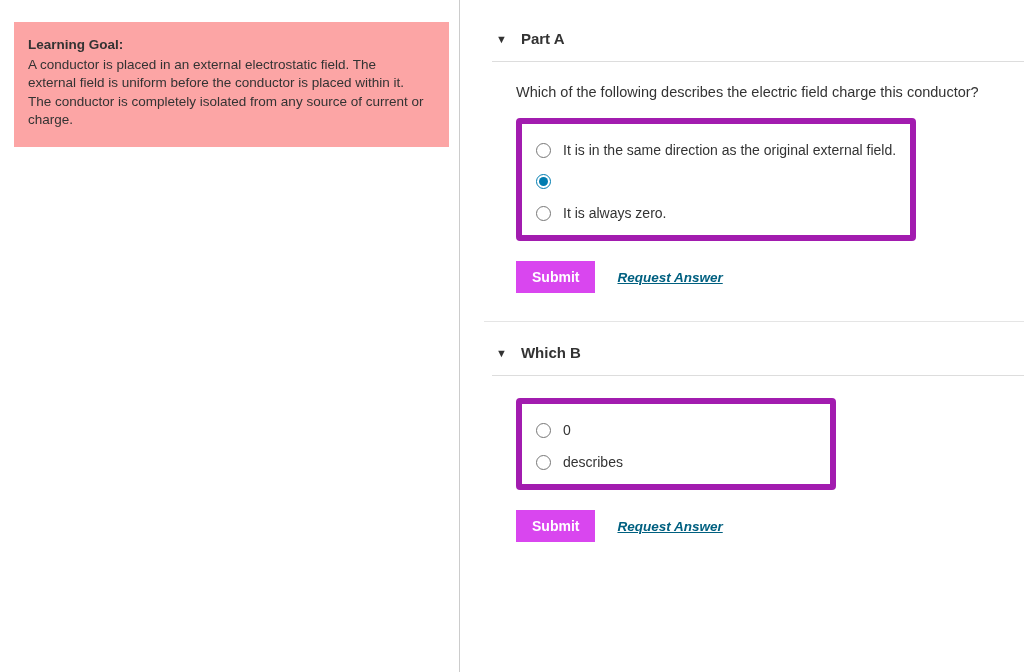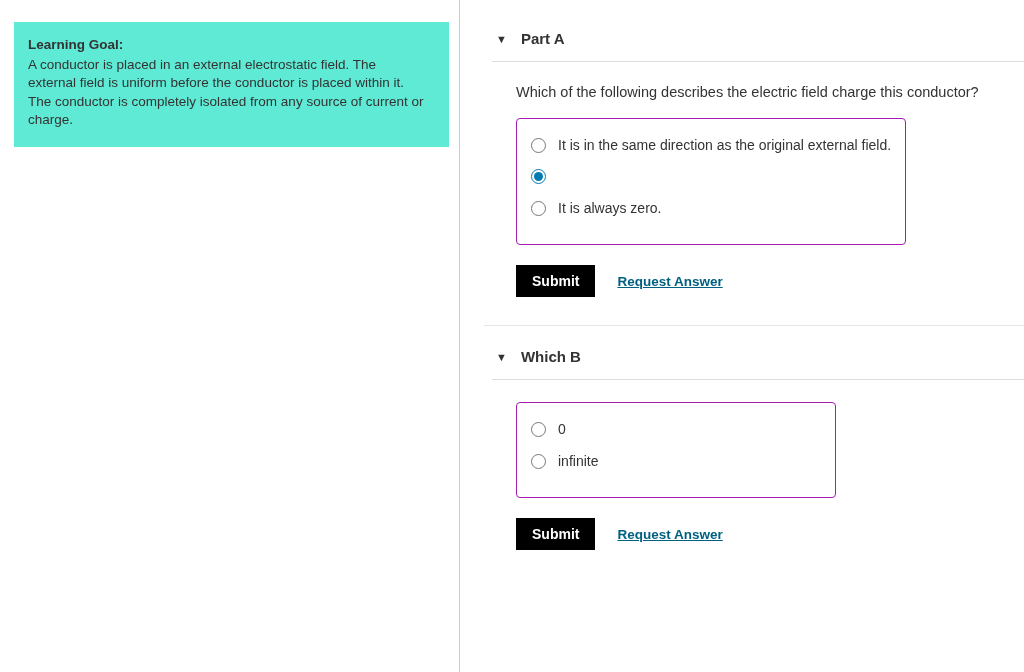--- a/index.html
+++ b/index.html
@@ -14,21 +14,21 @@
     display: flex;
     width: 1024px;
     height: 672px;
   }
   .left-col {
     width: 460px;
     padding: 22px 10px 0 14px;
     border-right: 1px solid #ccc;
   }
   .learning-goal {
-    background: #5eead4;
+    background: #fca5a5;
     padding: 14px 24px 18px 14px;
     font-size: 13.5px;
     line-height: 1.35;
     color: #333;
   }
   .learning-goal-title {
     font-weight: 700;
     margin-bottom: 2px;
   }
   .right-col {
@@ -57,23 +57,23 @@
   }
   .part-body {
     padding: 22px 0 0 24px;
   }
   .question-text {
     font-size: 14.5px;
     margin-bottom: 18px;
   }
   .question-text em { font-style: italic; }
   .options-box {
-    border: 1px solid #a21caf;
+    border: 6px solid #a21caf;
     border-radius: 4px;
-    padding: 10px 14px 20px 14px;
+    padding: 10px 14px 6px 14px;
     width: fit-content;
     max-width: 480px;
   }
   .option-row {
     display: flex;
     align-items: center;
     padding: 8px 0;
     font-size: 14px;
   }
   .option-row input[type=radio] {
@@ -82,34 +82,35 @@
     height: 15px;
     accent-color: #007cb0;
   }
   .actions {
     display: flex;
     align-items: center;
     gap: 22px;
     margin-top: 20px;
   }
   .submit-btn {
-    background: #000000;
+    background: #d946ef;
     color: #fff;
     border: none;
     padding: 8px 16px;
     font-size: 14px;
     font-weight: 600;
     cursor: pointer;
   }
   .request-link {
     color: #006080;
     font-size: 13.5px;
     font-weight: 700;
     text-decoration: underline;
     cursor: pointer;
+    font-style: italic;
   }
   .part-sep {
     border-top: 1px solid #e5e5e5;
     margin: 28px 0 0 -8px;
   }
 </style>
 </head>
 <body>
 
 <div class="page">
@@ -157,21 +158,21 @@
         <span class="part-title">Which B</span>
       </div>
       <div class="part-body">
         <div class="options-box" style="min-width:320px">
           <label class="option-row">
             <input type="radio" name="pb" style="">
             <span>0</span>
           </label>
           <label class="option-row">
             <input type="radio" name="pb" style="">
-            <span>infinite</span>
+            <span>describes</span>
           </label>
         </div>
         <div class="actions">
           <button class="submit-btn">Submit</button>
           <a class="request-link">Request Answer</a>
         </div>
       </div>
     </div>
 
   </div>

